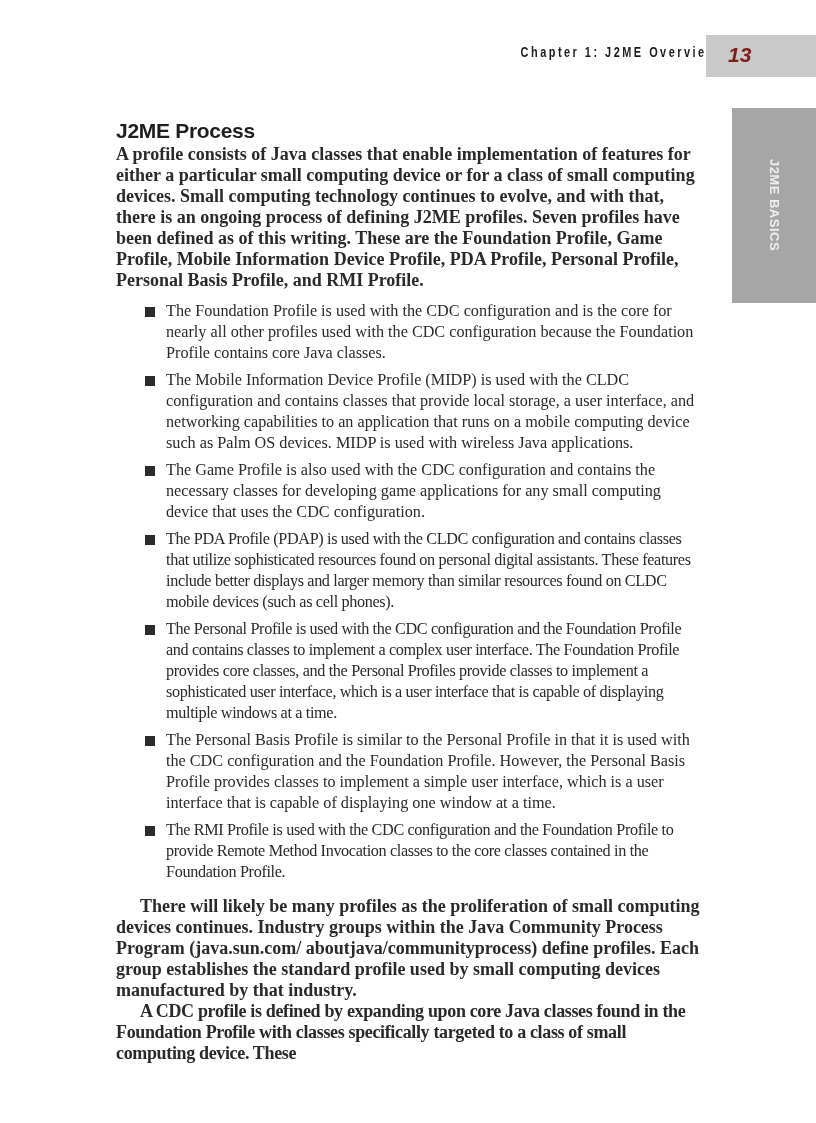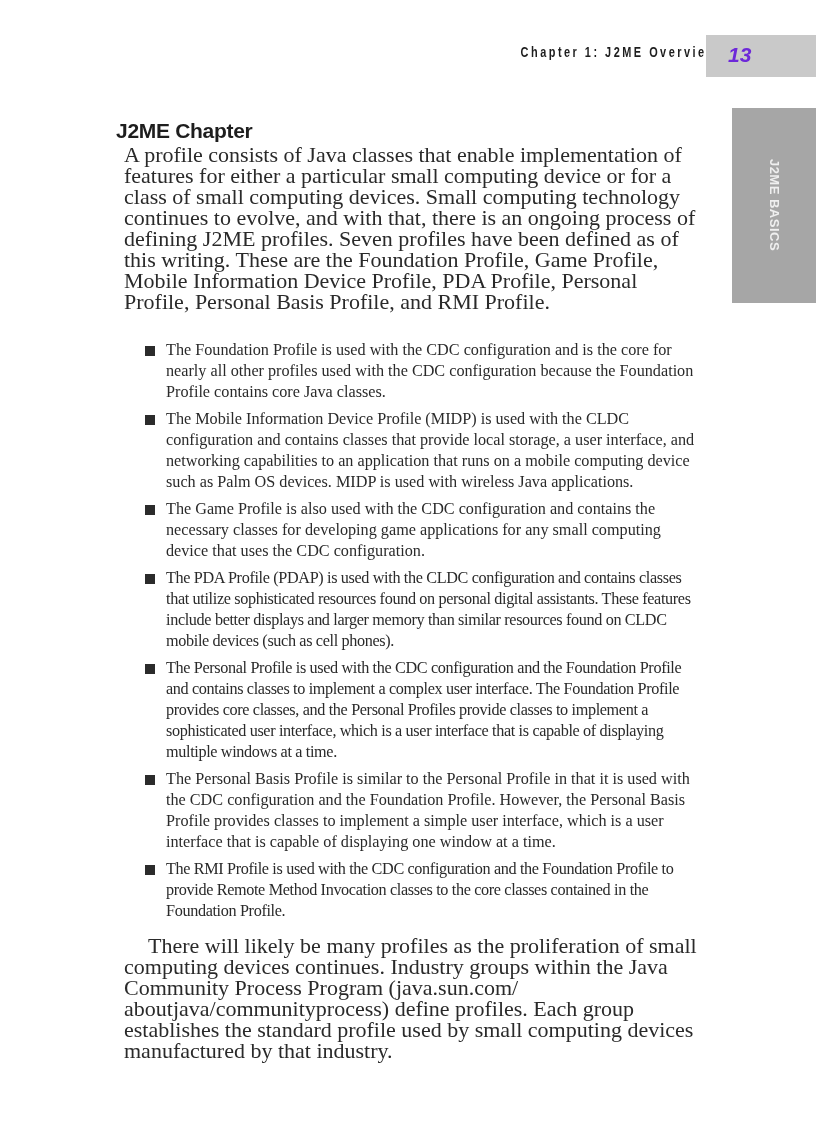--- a/index.html
+++ b/index.html
@@ -6,34 +6,34 @@
   body { width:816px; height:1123px; position:relative; overflow:hidden;
          font-family:"Liberation Serif","DejaVu Serif",serif; color:#2a2a2a; }
   .running-head { position:absolute; left:470px; top:44px; width:230px; text-align:right;
                   font-family:"Liberation Sans","DejaVu Sans",sans-serif; font-weight:bold;
                   font-size:14px; letter-spacing:3.2px; color:#1e1e1e; white-space:nowrap;
                   transform:scaleX(0.78); transform-origin:right center; }
   .page-box { position:absolute; left:706px; top:35px; width:110px; height:42px;
               background:#c9c9c9; }
   .page-num { position:absolute; left:22px; top:8px;
               font-family:"Liberation Sans","DejaVu Sans",sans-serif; font-weight:bold;
-              font-style:italic; font-size:21px; color:#6d28d9; }
+              font-style:italic; font-size:21px; color:#7f1d1d; }
   .side-tab { position:absolute; left:732px; top:108px; width:84px; height:195px;
               background:#a6a6a6; }
   .side-tab-label { position:absolute; left:42px; top:97px; transform-origin:center;
                     transform:translate(-50%,-50%) rotate(90deg); white-space:nowrap;
                     font-family:"Liberation Sans","DejaVu Sans",sans-serif; font-weight:bold;
                     font-size:13px; letter-spacing:0.5px; color:#efefef; }
   .content { position:absolute; left:116px; top:118px; width:590px; }
   h2.section-title { margin:0; font-family:"Liberation Sans","DejaVu Sans",sans-serif;
                      font-weight:bold; font-size:21px; letter-spacing:-0.3px; color:#1e1e1e;
                      line-height:26px; }
-  p { margin:8px; font-size:22px; line-height:21px; }
+  p { margin:0; font-size:18px; line-height:21px;font-weight:bold; }
   .intro { margin-top:0px; }
-  ul.bullets { list-style:none; margin:28px 0 0 0; padding:0; }
+  ul.bullets { list-style:none; margin:10px 0 0 0; padding:0; }
   ul.bullets li { position:relative; padding-left:50px; font-size:16.2px; line-height:21px;
                   margin-bottom:6px; }
   .bullet-mark { position:absolute; left:29px; top:6px; width:10px; height:10px;
                  background:#2b2b2b; }
   .cond { letter-spacing:-0.35px; }
   .after { margin-top:13px; }
   .indent { text-indent:24px; }
 </style>
 </head>
 <body>
@@ -42,27 +42,28 @@
 
 <div class="page-box">
   <span class="page-num">13</span>
 </div>
 
 <div class="side-tab">
   <span class="side-tab-label">J2ME BASICS</span>
 </div>
 
 <div class="content">
-  <h2 class="section-title">J2ME Chapter</h2>
+  <h2 class="section-title">J2ME Process</h2>
   <p class="intro">A profile consists of Java classes that enable implementation of features for either a particular small computing device or for a class of small computing devices. Small computing technology continues to evolve, and with that, there is an ongoing process of defining J2ME profiles. Seven profiles have been defined as of this writing. These are the Foundation Profile, Game Profile, Mobile Information Device Profile, PDA Profile, Personal Profile, Personal Basis Profile, and RMI Profile.</p>
 
   <ul class="bullets">
     <li><span class="bullet-mark"></span><span>The Foundation Profile is used with the CDC configuration and is the core for nearly all other profiles used with the CDC configuration because the Foundation Profile contains core Java classes.</span></li>
     <li><span class="bullet-mark"></span><span>The Mobile Information Device Profile (MIDP) is used with the CLDC configuration and contains classes that provide local storage, a user interface, and networking capabilities to an application that runs on a mobile computing device such as Palm OS devices. MIDP is used with wireless Java applications.</span></li>
     <li><span class="bullet-mark"></span><span>The Game Profile is also used with the CDC configuration and contains the necessary classes for developing game applications for any small computing device that uses the CDC configuration.</span></li>
     <li class="cond"><span class="bullet-mark"></span><span>The PDA Profile (PDAP) is used with the CLDC configuration and contains classes that utilize sophisticated resources found on personal digital assistants. These features include better displays and larger memory than similar resources found on CLDC mobile devices (such as cell phones).</span></li>
     <li class="cond"><span class="bullet-mark"></span><span>The Personal Profile is used with the CDC configuration and the Foundation Profile and contains classes to implement a complex user interface. The Foundation Profile provides core classes, and the Personal Profiles provide classes to implement a sophisticated user interface, which is a user interface that is capable of displaying multiple windows at a time.</span></li>
     <li><span class="bullet-mark"></span><span>The Personal Basis Profile is similar to the Personal Profile in that it is used with the CDC configuration and the Foundation Profile. However, the Personal Basis Profile provides classes to implement a simple user interface, which is a user interface that is capable of displaying one window at a time.</span></li>
     <li class="cond"><span class="bullet-mark"></span><span>The RMI Profile is used with the CDC configuration and the Foundation Profile to provide Remote Method Invocation classes to the core classes contained in the Foundation Profile.</span></li>
   </ul>
 
   <p class="after indent">There will likely be many profiles as the proliferation of small computing devices continues. Industry groups within the Java Community Process Program (java.sun.com/ aboutjava/communityprocess) define profiles. Each group establishes the standard profile used by small computing devices manufactured by that industry.</p>
+  <p class="indent cond">A CDC profile is defined by expanding upon core Java classes found in the Foundation Profile with classes specifically targeted to a class of small computing device. These</p>
 </div>
 
 </body></html>

